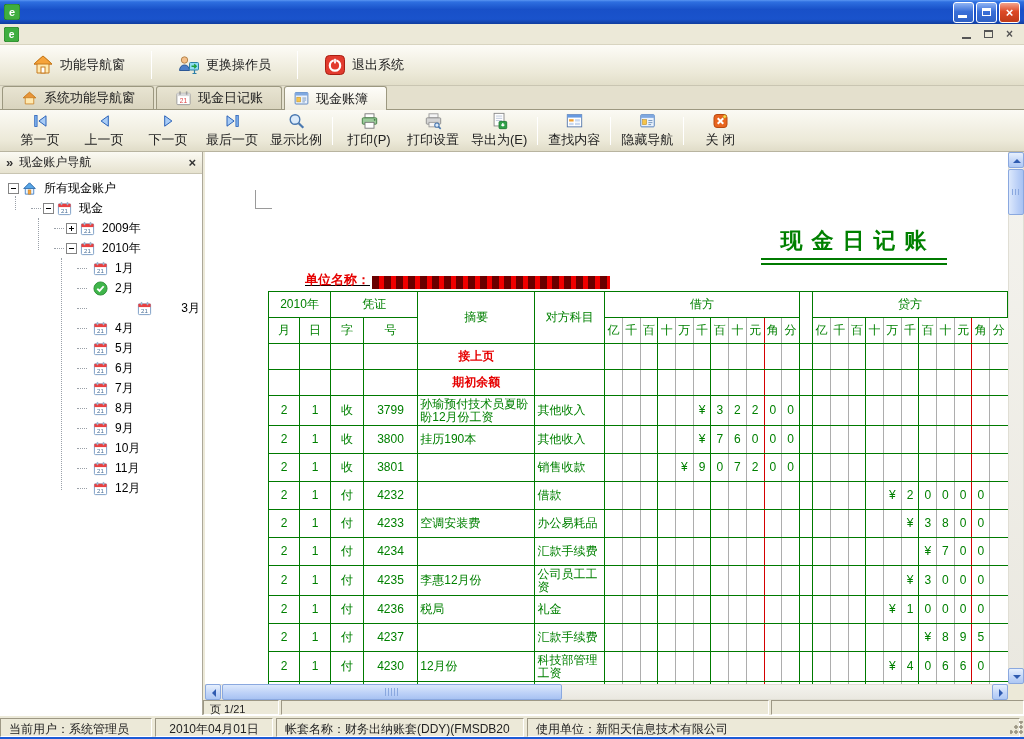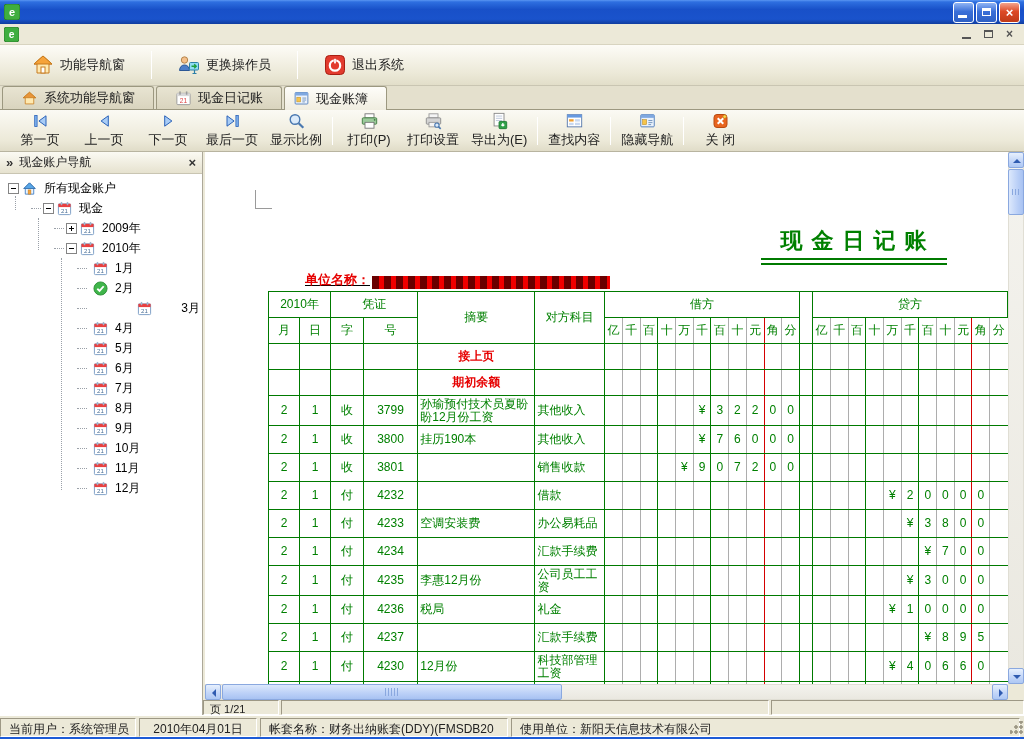--- a/index.html
+++ b/index.html
@@ -1108,21 +1108,21 @@
       </span>
   </div>
 
   <div id="pagerbar">
     <span class="pager-panel" style="width:76px">页 1/21</span>
     <span class="pager-panel" style="width:488px"></span>
     <span class="pager-panel" style="flex:1;margin-right:0"></span>
   </div>
 
   <div id="statusbar">
-    <span class="st-panel" style="width:136px">当前用户：系统管理员</span>
+    <span class="st-panel" style="width:152px">当前用户：系统管理员</span>
     <span class="st-panel" style="width:118px;text-align:center">2010年04月01日</span>
     <span class="st-panel" style="width:248px">帐套名称：财务出纳账套(DDY)(FMSDB20</span>
     <span class="st-panel" style="flex:1;margin-right:4px">使用单位：新阳天信息技术有限公司</span>
     <span id="grip"></span>
   </div>
   <div id="winborder-bottom"></div>
 
 </div>
 
 </body></html>

